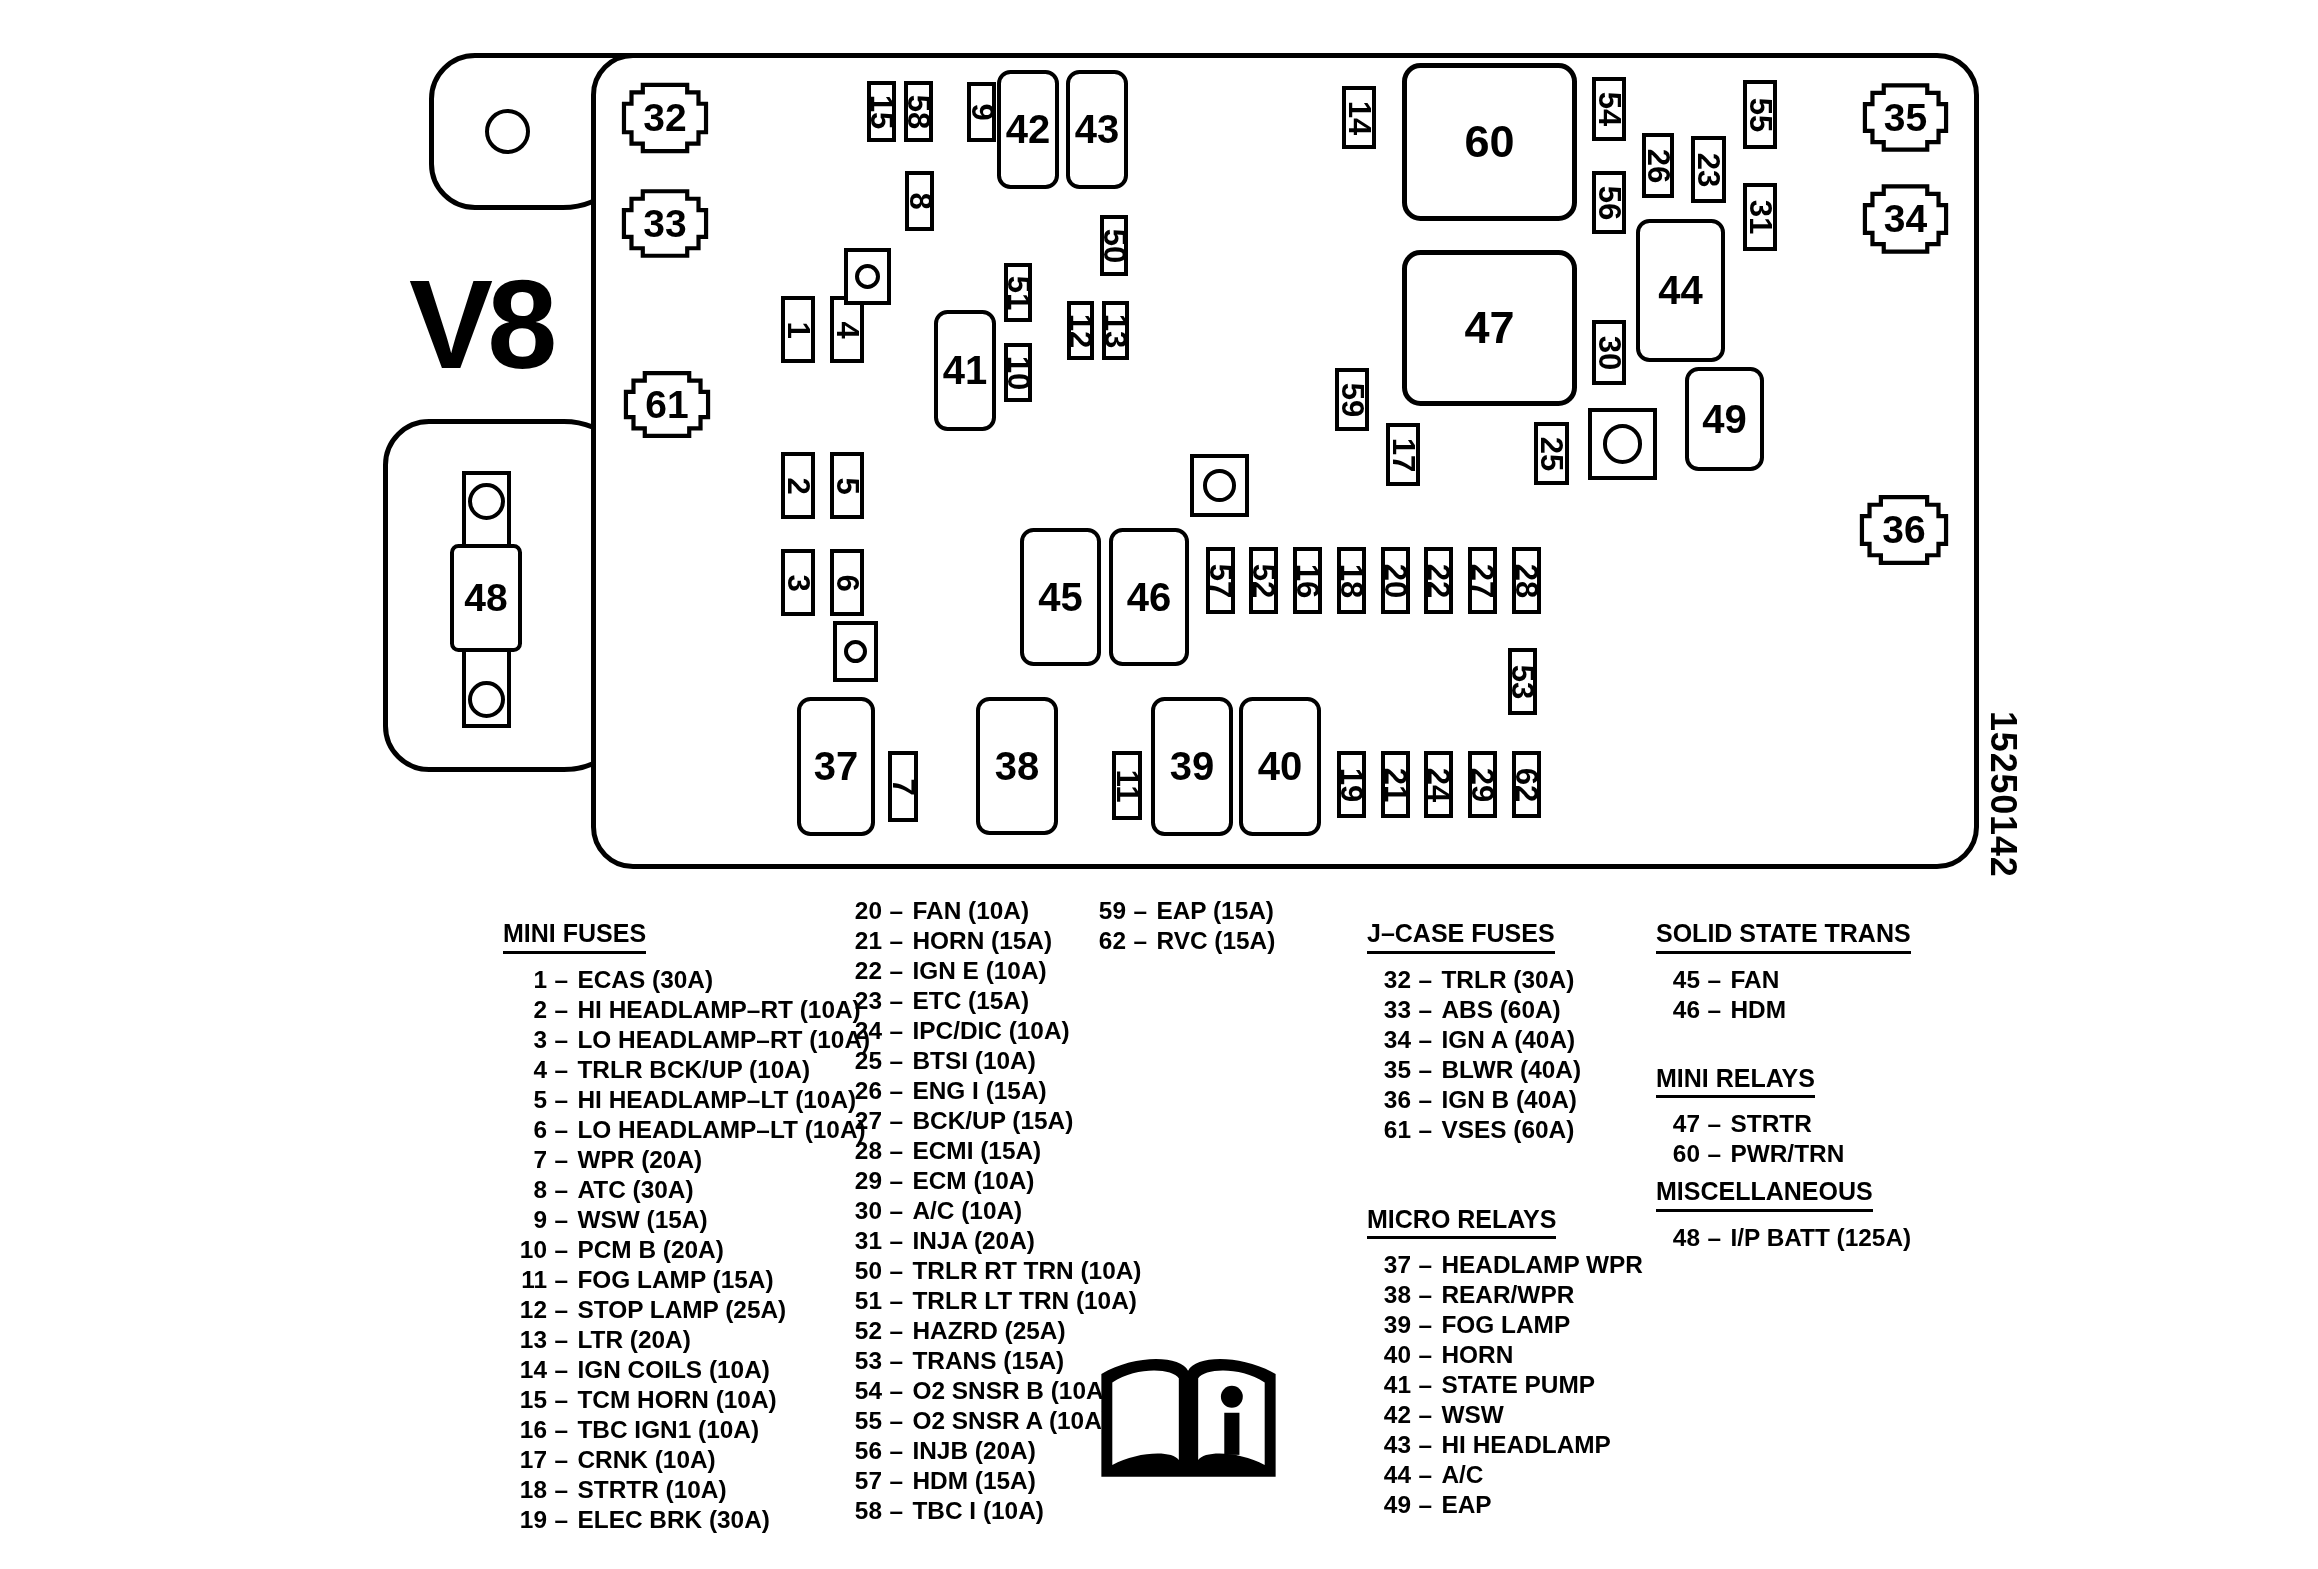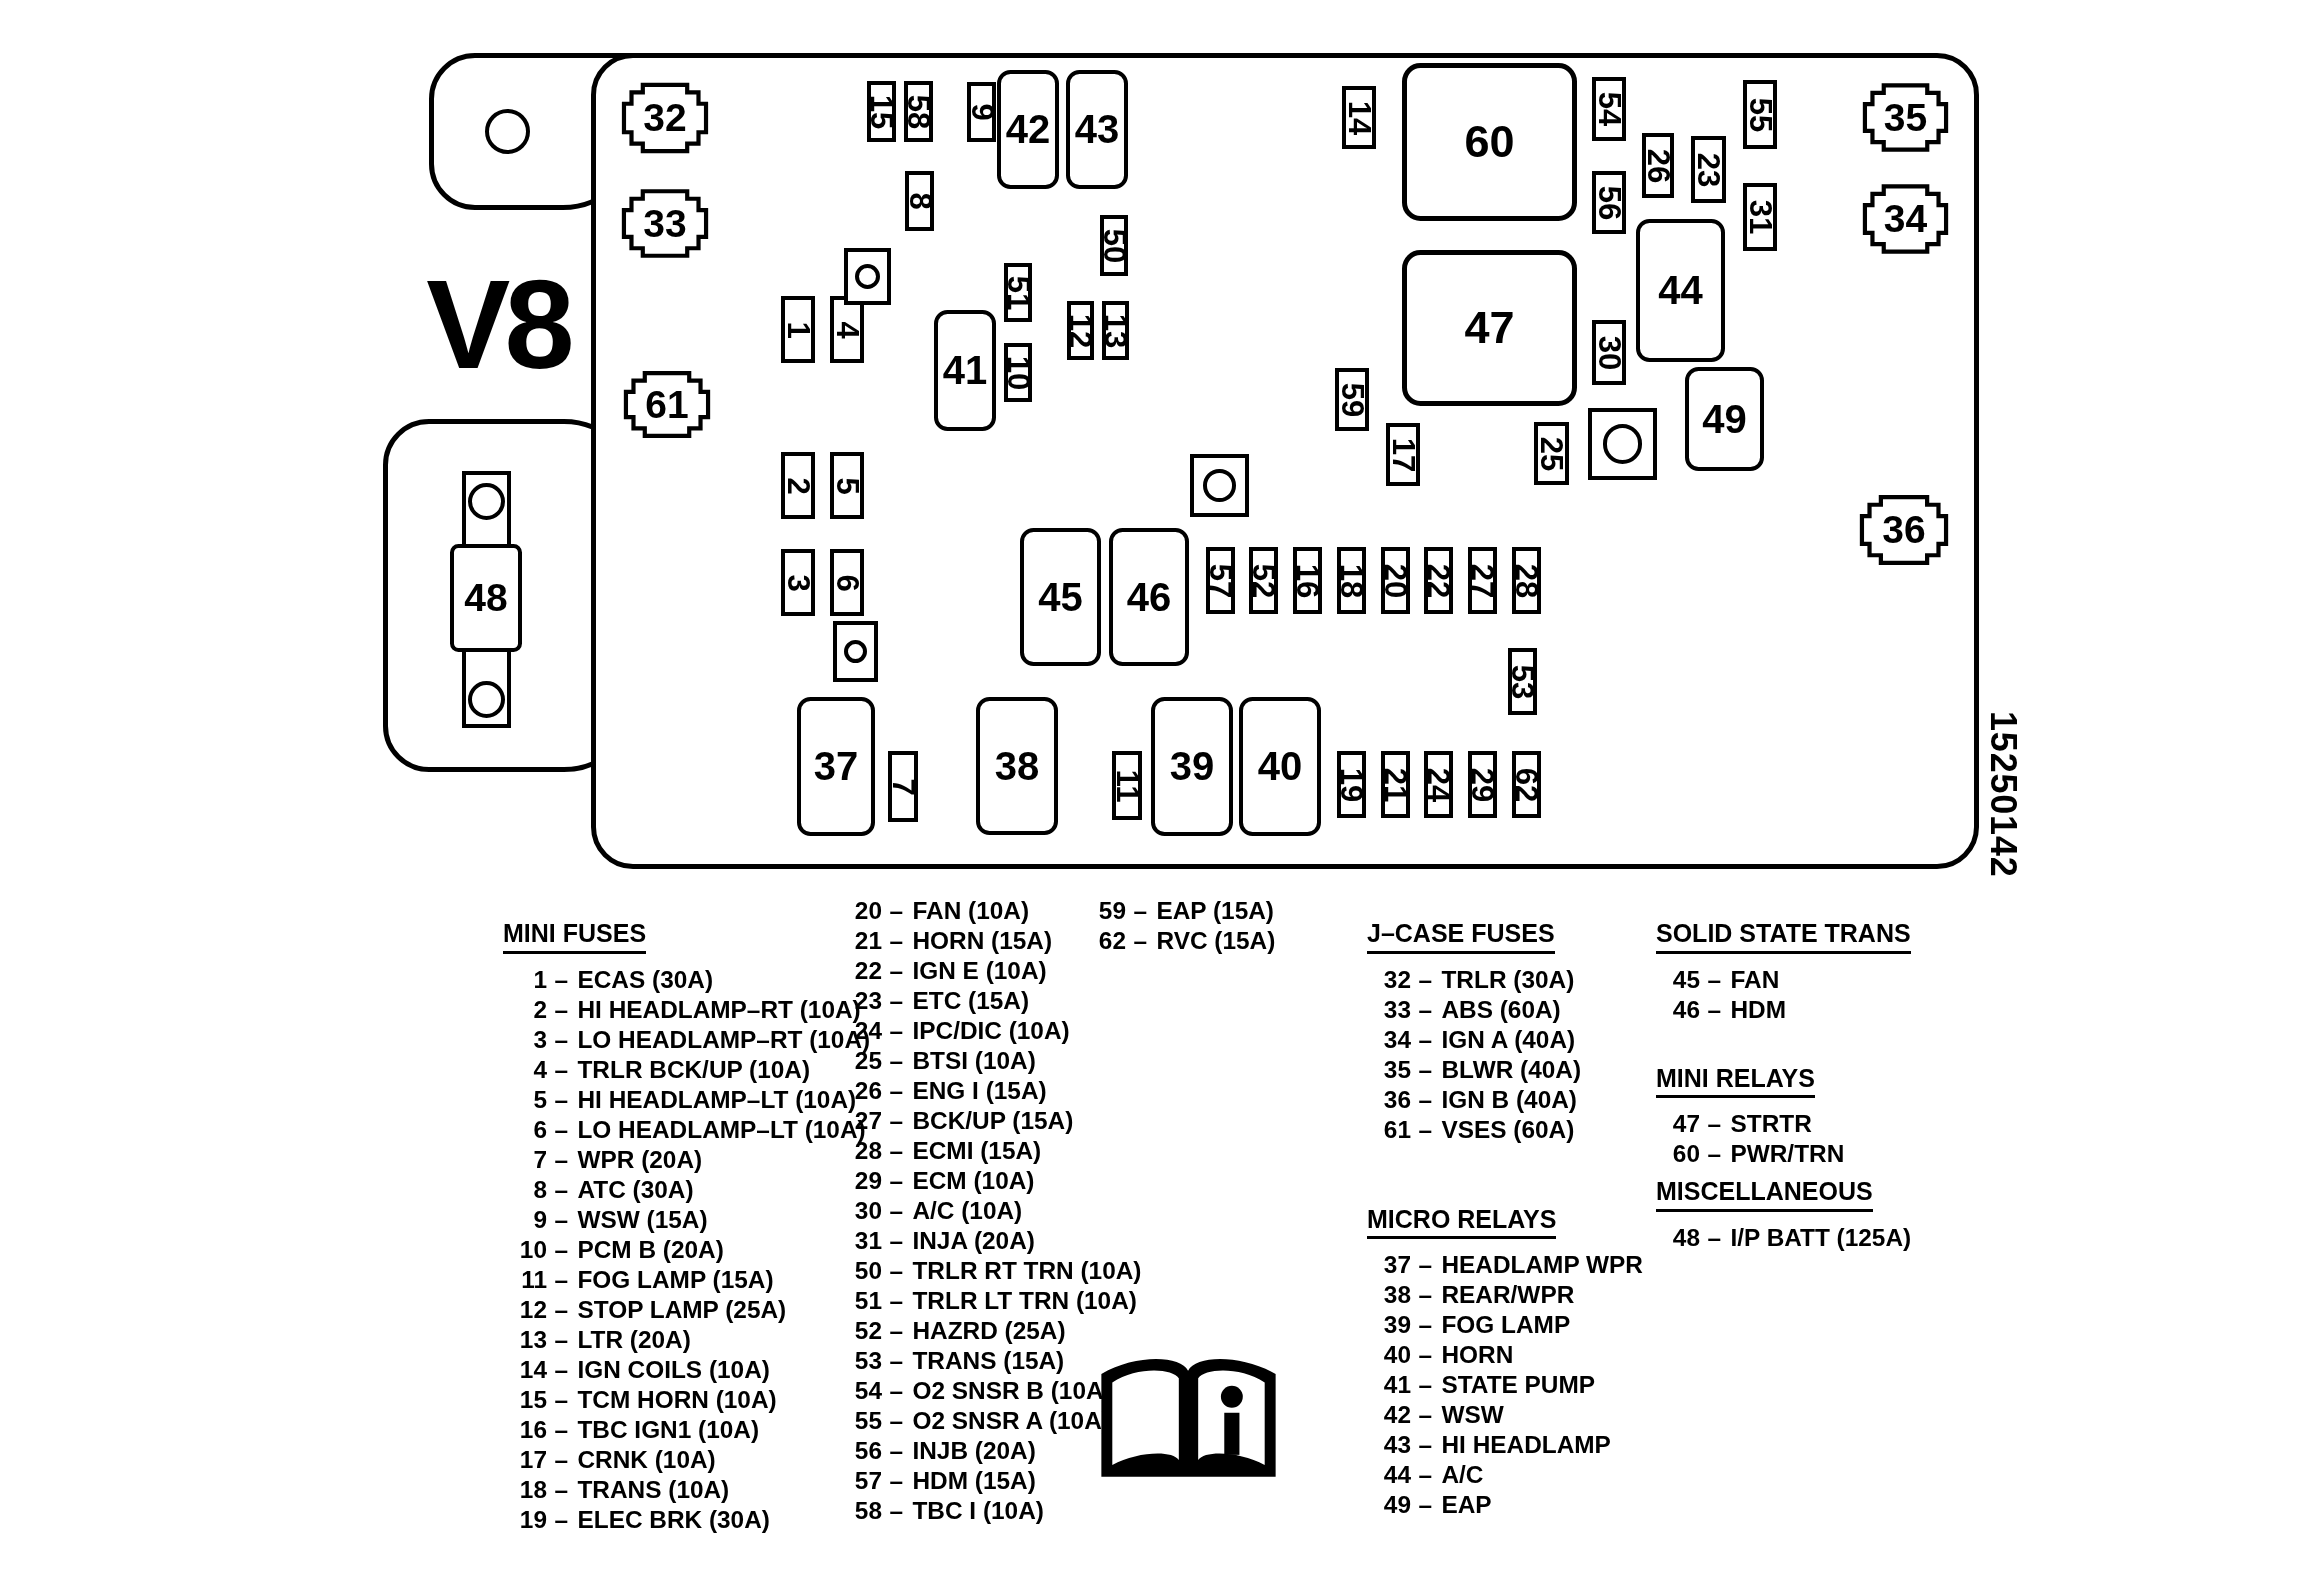--- a/index.html
+++ b/index.html
@@ -10,21 +10,21 @@
   
   .mainbox{position:absolute;left:591px;top:53px;width:1388px;height:816px;
            border:5px solid #000;border-radius:42px;background:#fff;}
   .tab-top{position:absolute;left:429px;top:53px;width:210px;height:157px;
            border:5px solid #000;border-radius:46px 0 76px 46px;background:#fff;}
   .tab-bottom{position:absolute;left:383px;top:419px;width:257px;height:353px;
            border:5px solid #000;border-radius:46px 76px 76px 46px;background:#fff;}
   .tab-hole{position:absolute;left:485px;top:109px;width:45px;height:45px;
            border:4.2px solid #000;border-radius:50%;background:#fff;}
 
-  .v8{position:absolute;left:409px;top:262px;width:177px;text-align:center;
+  .v8{position:absolute;left:409px;top:262px;width:177px;text-align:left;
       font-size:126px;font-weight:800;letter-spacing:-5.9px;line-height:1;}
 
   .partnum{position:absolute;left:2024px;top:711px;width:156px;height:39px;
       transform:rotate(90deg);transform-origin:0 0;font-size:36px;font-weight:600;
       letter-spacing:0.8px;white-space:nowrap;}
 
   
   #items .item{position:absolute;display:flex;align-items:center;justify-content:center;background:#fff;}
   #items .mini{border:4.2px solid #000;}
   #items .mini .flabel{transform:rotate(90deg);font-size:31px;font-weight:700;}
@@ -373,21 +373,21 @@
             <span class="lbl">TBC IGN1 (10A)</span>
           </div>
           <div class="legend-row">
             <span class="num">17</span>
             <span class="dash">–</span>
             <span class="lbl">CRNK (10A)</span>
           </div>
           <div class="legend-row">
             <span class="num">18</span>
             <span class="dash">–</span>
-            <span class="lbl">TRANS (10A)</span>
+            <span class="lbl">STRTR (10A)</span>
           </div>
           <div class="legend-row">
             <span class="num">19</span>
             <span class="dash">–</span>
             <span class="lbl">ELEC BRK (30A)</span>
           </div>
         </div>
       </div>
       <div class="legend-col" style="left: 838px; top: 896px;">
         <div class="legend-section">

